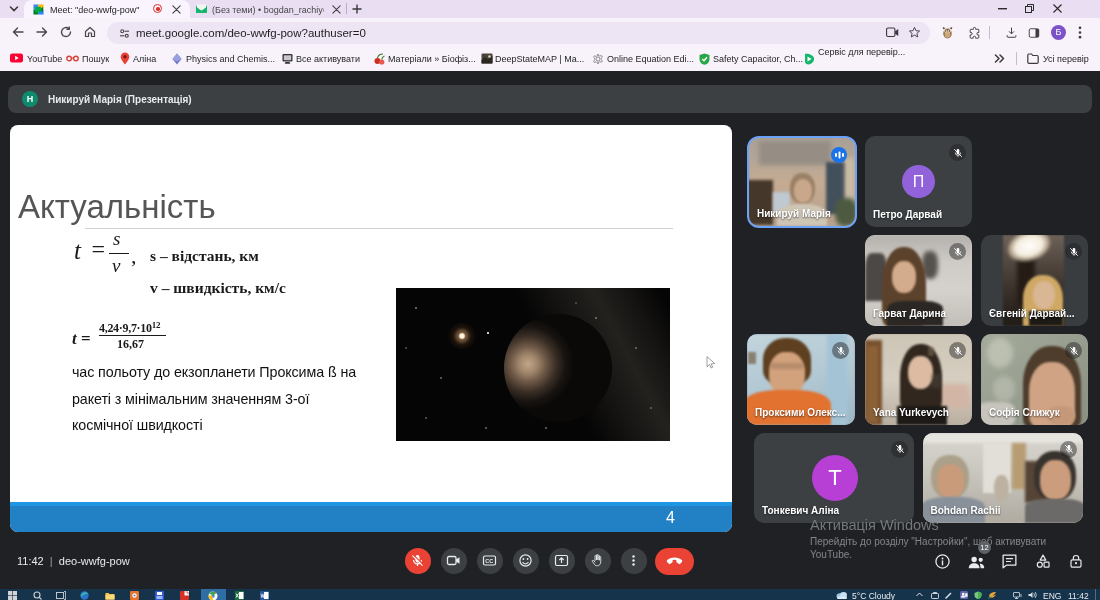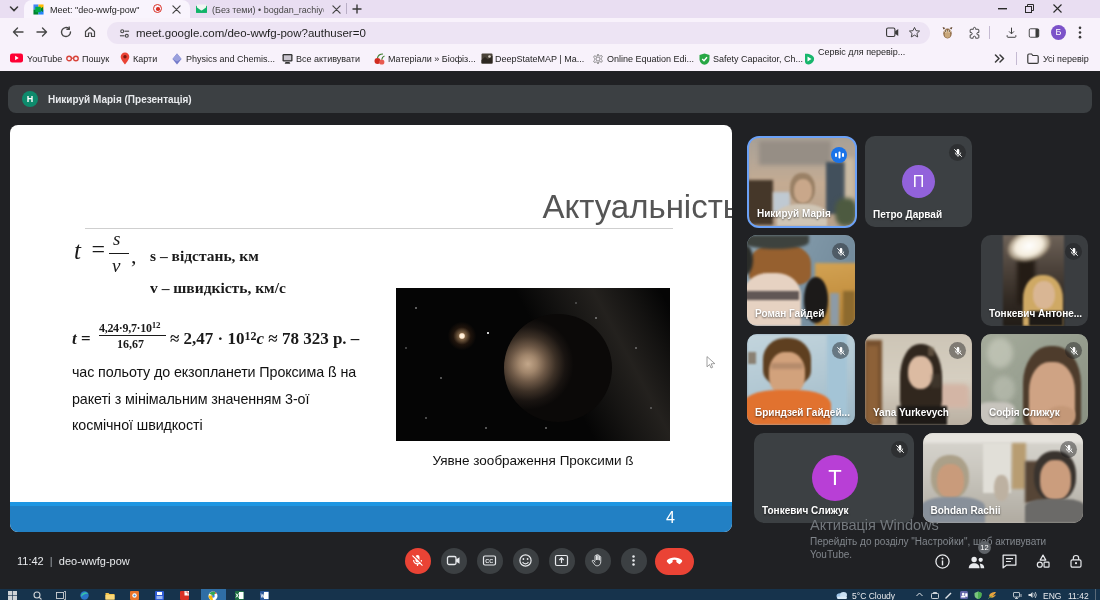--- a/index.html
+++ b/index.html
@@ -24,21 +24,21 @@
   #meetpage { left:0; top:71px; width:1100px; height:518px; background:#202124; }
   #banner { left:8px; top:14px; width:1084px; height:28px; background:#3c4043; border-radius:8px; }
   #banner .av { left:14px; top:6px; width:16px; height:16px; border-radius:50%;
       background:#0e8a6c; color:#fff; font-size:9px; font-weight:bold;
       text-align:center; line-height:16px; }
   #banner .nm { left:40px; top:8.5px; color:#e8eaed; font-size:10px; font-weight:600; }
 
   
   #slide { left:10px; top:53.5px; width:722px; height:407.5px; background:#fff;
      border-radius:8px; overflow:hidden; color:#1a1a1a; }
-  #slide .title { left:8px; top:63px; width:722px; text-align:right;
+  #slide .title { left:8px; top:63px; width:722px; text-align:left;
       font-size:33px; color:#555; }
   #slide .hr { left:75px; top:103.5px; width:588px; height:1px; background:#cfcfcf; }
   .serif { font-family:"Liberation Serif", serif;font-weight:bold; }
 
   
   .tile { position:absolute; border-radius:10px; background:#3c4043; overflow:hidden; }
   .tname { position:absolute; left:8px; bottom:7px; color:#fff; font-size:10px;
       font-weight:700; white-space:nowrap; text-shadow:0 1px 2px rgba(0,0,0,.6);
       z-index:5; }
   .micoff { position:absolute; top:8px; right:6px; width:17px; height:17px;
@@ -179,21 +179,21 @@
   <svg class="abs" style="left:66px;top:54.5px" width="13" height="7" viewBox="0 0 13 7">
       <circle cx="3.1" cy="3.5" r="2.3" fill="none" stroke="#d8433a" stroke-width="1.4"></circle>
       <circle cx="9.9" cy="3.5" r="2.3" fill="none" stroke="#d8433a" stroke-width="1.4"></circle>
       <path d="M5.4 3.2 H7.6" stroke="#d8433a" stroke-width="1.2"></path>
     </svg>
   <div class="abs tabtext" style="left:82px;top:53.5px">Пошук</div>
   <svg class="abs" style="left:120px;top:52px" width="10" height="13" viewBox="0 0 10 13">
       <path d="M5 0.5 A4.3 4.3 0 0 1 9.3 4.8 C9.3 8 5 12.5 5 12.5 C5 12.5 0.7 8 0.7 4.8 A4.3 4.3 0 0 1 5 0.5 Z" fill="#ea4335"></path>
       <circle cx="5" cy="4.8" r="1.7" fill="#7b1710"></circle>
     </svg>
-  <div class="abs tabtext" style="left:133px;top:53.5px">Карти</div>
+  <div class="abs tabtext" style="left:133px;top:53.5px">Аліна</div>
   <svg class="abs" style="left:172px;top:52.5px" width="10" height="12" viewBox="0 0 10 12">
       <path d="M5 0.5 L9.5 6 L5 11.5 L0.5 6 Z" fill="#7379c9"></path>
       <path d="M5 0.5 L9.5 6 L5 8.4 L0.5 6 Z" fill="#9aa0dd"></path>
     </svg>
   <div class="abs tabtext" style="left:186px;top:53.5px">Physics and Chemis...</div>
   <svg class="abs" style="left:282px;top:53px" width="11" height="11" viewBox="0 0 11 11">
       <rect x="0.5" y="1" width="10" height="7.5" rx="1.2" fill="#333"></rect>
       <rect x="1.8" y="2.3" width="7.4" height="4.9" fill="#c9c4ce"></rect>
       <path d="M3.5 9 H7.5 L8.3 10.8 H2.7 Z" fill="#333"></path>
     </svg>
@@ -249,21 +249,20 @@
       <div class="abs" style="left:99px;top:128px;width:20px;height:1.5px;background:#1a1a1a"></div>
       <div class="abs serif" style="left:102px;top:130.5px;font-size:19px;font-style:italic;font-weight:500">v</div>
       <div class="abs serif" style="left:121px;top:118.5px;font-size:22px;font-weight:500">,</div>
       <div class="abs serif" style="left:140px;top:122.5px;font-size:15.5px">s – відстань, км</div>
       <div class="abs serif" style="left:140px;top:154.5px;font-size:15.5px">v – швидкість, км/с</div>
 
       <div class="abs serif" style="left:62px;top:204.5px;font-size:17px"><i>t</i> =</div>
       <div class="abs serif" style="left:89px;top:195.5px;font-size:12px;letter-spacing:-0.3px">4,24·9,7·10<span style="font-size:9px;vertical-align:4px">12</span></div>
       <div class="abs" style="left:89px;top:210px;width:67px;height:1.2px;background:#1a1a1a"></div>
       <div class="abs serif" style="left:107px;top:212.5px;font-size:12px">16,67</div>
-      <div class="abs serif" style="left:160px;top:204.5px;font-size:17px">≈ 2,47 · 10<span style="font-size:12px;vertical-align:4px">12</span><i>c</i> ≈ 78 323 р. –</div>
 
       <div class="abs" style="left:62px;top:234.5px;font-size:14.3px;letter-spacing:-0.1px;line-height:26.6px;color:#111;width:300px">час польоту до екзопланети Проксима ß на ракеті з мінімальним значенням 3-ої космічної швидкості</div>
 
       <div class="abs" style="left:386px;top:163.5px;width:274px;height:153px;background:#050505;overflow:hidden">
         <div class="abs" style="left:0;top:0;width:274px;height:153px;background:
           radial-gradient(circle 22px at 66px 48px, rgba(255,248,235,0.95) 0%, rgba(255,200,140,0.5) 14%, rgba(190,110,55,0.14) 40%, transparent 65%),
           radial-gradient(circle 3.5px at 66px 48px, #fff 60%, transparent 100%),
           radial-gradient(circle 1.5px at 92px 45px, rgba(255,255,255,0.8) 50%, transparent 100%),
           linear-gradient(62deg, transparent 56%, rgba(130,120,108,0.14) 68%, rgba(158,145,130,0.2) 78%, rgba(130,120,108,0.12) 88%, transparent 97%)"></div>
         <div class="abs" style="left:108px;top:26px;width:108px;height:108px;border-radius:50%;background:#0b0908"></div>
@@ -274,21 +273,20 @@
           radial-gradient(circle 1px at 45px 90px, #888 50%, transparent 100%),
           radial-gradient(circle 1px at 30px 130px, #777 50%, transparent 100%),
           radial-gradient(circle 1px at 150px 140px, #888 50%, transparent 100%),
           radial-gradient(circle 1px at 200px 30px, #999 50%, transparent 100%),
           radial-gradient(circle 1px at 240px 60px, #888 50%, transparent 100%),
           radial-gradient(circle 1px at 255px 120px, #777 50%, transparent 100%),
           radial-gradient(circle 1px at 180px 15px, #666 50%, transparent 100%),
           radial-gradient(circle 1px at 90px 140px, #888 50%, transparent 100%),
           radial-gradient(circle 1px at 10px 60px, #666 50%, transparent 100%)"></div>
       </div>
-      <div class="abs" style="left:386px;top:328.5px;width:274px;text-align:center;font-size:13.5px;color:#111">Уявне зоображення Проксими ß</div>
 
       <div class="abs" style="left:0;top:377.5px;width:722px;height:30px;background:#2280c4"></div>
       <div class="abs" style="left:0;top:377.5px;width:722px;height:3.5px;background:#1e96e2"></div>
       <div class="abs" style="left:656px;top:384.5px;font-size:16px;color:#fff">4</div>
     </div>
 
     <svg class="abs" style="left:706px;top:285px" width="10" height="14" viewBox="0 0 10 14">
         <path d="M1 0.6 L1 10.8 L3.6 8.5 L5 12 L6.6 11.3 L5.2 7.8 L8.8 7.6 Z" fill="#fff" stroke="#777" stroke-width="0.7"></path>
       </svg>
 
@@ -320,72 +318,67 @@
       <div class="micoff">
           <svg width="10" height="10" viewBox="0 0 12 12">
             <path d="M6 1.2 a1.6 1.6 0 0 1 1.6 1.6 V6 a1.6 1.6 0 0 1 -3.2 0 V2.8 A1.6 1.6 0 0 1 6 1.2 Z" fill="#fff"></path>
             <path d="M2.8 5.5 a3.2 3.2 0 0 0 6.4 0 M6 8.7 V10.5" stroke="#fff" stroke-width="1" fill="none"></path>
             <path d="M1.5 1.5 L10.5 10.5" stroke="#fff" stroke-width="1.1"></path>
           </svg>
         </div>
     </div>
 
 
-    <div class="tile" style="left:747px;top:164px;width:108px;height:91px;background:#7e96a6">
-      <div class="abs" style="left:0;top:0;width:108px;height:91px;filter:blur(1px);background:
-        linear-gradient(115deg,#8fa5b3 0%,#7e96a6 45%,#6d8495 100%)"></div>
-      <div class="abs" style="left:68px;top:28px;width:42px;height:63px;filter:blur(1.5px);background:
-        linear-gradient(170deg,#d2a253 0%,#c89545 40%,#b07f35 100%)"></div>
-      <div class="abs" style="left:83px;top:58px;width:9px;height:33px;filter:blur(1.5px);background:#8d9ba6"></div>
-      <div class="abs" style="left:96px;top:56px;width:12px;height:35px;filter:blur(1.5px);background:#8d6a2e"></div>
-      <div class="abs" style="left:2px;top:8px;width:62px;height:42px;border-radius:48% 48% 24% 24%;background:#96602f;filter:blur(1.2px)"></div>
-      <div class="abs" style="left:-4px;top:0px;width:66px;height:14px;border-radius:0 0 50% 50%;background:#3d423e;filter:blur(1.5px)"></div>
-      <div class="abs" style="left:-10px;top:10px;width:16px;height:30px;border-radius:48%;background:#2a2c29;filter:blur(1.5px)"></div>
-      <div class="abs" style="left:-4px;top:38px;width:58px;height:53px;border-radius:42% 42% 0 0;background:#e6d2c2;filter:blur(1px)"></div>
-      <div class="abs" style="left:-2px;top:56px;width:54px;height:9px;background:rgba(52,45,48,0.75);filter:blur(0.8px)"></div>
-      <div class="abs" style="left:57px;top:42px;width:24px;height:46px;border-radius:48%;background:#1c1a19;filter:blur(1.2px)"></div>
-      <div class="tname">Роман Гайдей</div>
-      <div class="micoff">
-          <svg width="10" height="10" viewBox="0 0 12 12">
-            <path d="M6 1.2 a1.6 1.6 0 0 1 1.6 1.6 V6 a1.6 1.6 0 0 1 -3.2 0 V2.8 A1.6 1.6 0 0 1 6 1.2 Z" fill="#fff"></path>
-            <path d="M2.8 5.5 a3.2 3.2 0 0 0 6.4 0 M6 8.7 V10.5" stroke="#fff" stroke-width="1" fill="none"></path>
-            <path d="M1.5 1.5 L10.5 10.5" stroke="#fff" stroke-width="1.1"></path>
-          </svg>
-        </div>
-    </div>
-
+
+    <div class="tile" style="left:865px;top:164px;width:107px;height:91px;background:#cdcac5">
+      <div class="abs" style="left:0;top:0;width:107px;height:91px;filter:blur(1px);background:
+        linear-gradient(180deg,#b4b1ac 0%,#cfccc7 30%,#d5d2cd 60%,#c2bfb9 100%)"></div>
+      <div class="abs" style="left:0;top:18px;width:22px;height:48px;border-radius:30% 30% 0 0;background:#4b4845;filter:blur(1.8px)"></div>
+      <div class="abs" style="left:57px;top:16px;width:16px;height:28px;border-radius:40%;background:#55524e;filter:blur(2px)"></div>
+      <div class="abs" style="left:17px;top:12px;width:44px;height:79px;border-radius:46% 46% 12% 12%;background:#5c422b;filter:blur(1.2px)"></div>
+      <div class="abs" style="left:27px;top:26px;width:24px;height:32px;border-radius:46%;background:#d3ab8d;filter:blur(1px)"></div>
+      <div class="abs" style="left:22px;top:66px;width:56px;height:25px;border-radius:30% 30% 0 0;background:#2b2724;filter:blur(1.2px)"></div>
+      <div class="tname">Гарват Дарина</div>
+      <div class="micoff">
+          <svg width="10" height="10" viewBox="0 0 12 12">
+            <path d="M6 1.2 a1.6 1.6 0 0 1 1.6 1.6 V6 a1.6 1.6 0 0 1 -3.2 0 V2.8 A1.6 1.6 0 0 1 6 1.2 Z" fill="#fff"></path>
+            <path d="M2.8 5.5 a3.2 3.2 0 0 0 6.4 0 M6 8.7 V10.5" stroke="#fff" stroke-width="1" fill="none"></path>
+            <path d="M1.5 1.5 L10.5 10.5" stroke="#fff" stroke-width="1.1"></path>
+          </svg>
+        </div>
+    </div>
 
     <div class="tile" style="left:981px;top:164px;width:107px;height:91px;background:#3a3d40">
       <div class="abs" style="left:22px;top:0;width:61px;height:91px;filter:blur(1px);background:
         linear-gradient(180deg,#6e6258 0%,#4e443c 35%,#332b24 70%,#211c17 100%)"></div>
       <div class="abs" style="left:36px;top:20px;width:18px;height:50px;filter:blur(2px);background:#241c15"></div>
       <div class="abs" style="left:26px;top:-4px;width:44px;height:30px;border-radius:50%;background:radial-gradient(ellipse at center, #ffffff 0%, #f4ecdc 45%, rgba(190,170,135,0.5) 70%, transparent 100%);filter:blur(1.5px);transform:rotate(-18deg)"></div>
       <div class="abs" style="left:42px;top:40px;width:40px;height:51px;border-radius:46% 46% 0 0;background:#cfa964;filter:blur(1.2px)"></div>
       <div class="abs" style="left:52px;top:46px;width:22px;height:28px;border-radius:46%;background:#d9b694;filter:blur(1px)"></div>
       <div class="abs" style="left:48px;top:76px;width:34px;height:15px;background:#1e1a16;filter:blur(1.2px)"></div>
-      <div class="tname">Тонкевич Антоне...</div>
+      <div class="tname">Євгеній Дарвай...</div>
       <div class="micoff">
           <svg width="10" height="10" viewBox="0 0 12 12">
             <path d="M6 1.2 a1.6 1.6 0 0 1 1.6 1.6 V6 a1.6 1.6 0 0 1 -3.2 0 V2.8 A1.6 1.6 0 0 1 6 1.2 Z" fill="#fff"></path>
             <path d="M2.8 5.5 a3.2 3.2 0 0 0 6.4 0 M6 8.7 V10.5" stroke="#fff" stroke-width="1" fill="none"></path>
             <path d="M1.5 1.5 L10.5 10.5" stroke="#fff" stroke-width="1.1"></path>
           </svg>
         </div>
     </div>
 
     <div class="tile" style="left:747px;top:263px;width:108px;height:91px;background:#8ba0b0">
       <div class="abs" style="left:0;top:0;width:108px;height:91px;filter:blur(1px);background:
         linear-gradient(165deg,#c3d5dd 0%,#b2c8d3 50%,#9db7c5 100%)"></div>
       <div class="abs" style="left:80px;top:0;width:20px;height:91px;filter:blur(1.8px);background:#a4c4d6"></div>
       <div class="abs" style="left:1px;top:18px;width:8px;height:12px;filter:blur(1px);background:#8a8072"></div>
       <div class="abs" style="left:16px;top:4px;width:48px;height:46px;border-radius:46% 46% 30% 30%;background:#5e3f20;filter:blur(1.2px)"></div>
       <div class="abs" style="left:22px;top:18px;width:36px;height:44px;border-radius:44%;background:#d2a27c;filter:blur(1px)"></div>
       <div class="abs" style="left:24px;top:29px;width:32px;height:6px;background:rgba(80,60,50,0.22);filter:blur(1.8px)"></div>
       <div class="abs" style="left:-4px;top:56px;width:88px;height:35px;border-radius:40% 40% 0 0;background:#e1722f;filter:blur(1.2px)"></div>
-      <div class="tname">Бриндзей Гайдей...</div>
+      <div class="tname">Проксими Олекс...</div>
       <div class="micoff">
           <svg width="10" height="10" viewBox="0 0 12 12">
             <path d="M6 1.2 a1.6 1.6 0 0 1 1.6 1.6 V6 a1.6 1.6 0 0 1 -3.2 0 V2.8 A1.6 1.6 0 0 1 6 1.2 Z" fill="#fff"></path>
             <path d="M2.8 5.5 a3.2 3.2 0 0 0 6.4 0 M6 8.7 V10.5" stroke="#fff" stroke-width="1" fill="none"></path>
             <path d="M1.5 1.5 L10.5 10.5" stroke="#fff" stroke-width="1.1"></path>
           </svg>
         </div>
     </div>
 
     <div class="tile" style="left:865px;top:263px;width:107px;height:91px;background:#b4a79c">
@@ -424,21 +417,21 @@
           <svg width="10" height="10" viewBox="0 0 12 12">
             <path d="M6 1.2 a1.6 1.6 0 0 1 1.6 1.6 V6 a1.6 1.6 0 0 1 -3.2 0 V2.8 A1.6 1.6 0 0 1 6 1.2 Z" fill="#fff"></path>
             <path d="M2.8 5.5 a3.2 3.2 0 0 0 6.4 0 M6 8.7 V10.5" stroke="#fff" stroke-width="1" fill="none"></path>
             <path d="M1.5 1.5 L10.5 10.5" stroke="#fff" stroke-width="1.1"></path>
           </svg>
         </div>
     </div>
 
     <div class="tile" style="left:754px;top:361.5px;width:160px;height:90px">
       <div class="abs" style="left:58px;top:22px;width:46px;height:46px;border-radius:50%;background:#b83fd6;color:#fff;font-size:22px;text-align:center;line-height:46px">Т</div>
-      <div class="tname">Тонкевич Слижук</div>
+      <div class="tname">Тонкевич Аліна</div>
       <div class="micoff">
           <svg width="10" height="10" viewBox="0 0 12 12">
             <path d="M6 1.2 a1.6 1.6 0 0 1 1.6 1.6 V6 a1.6 1.6 0 0 1 -3.2 0 V2.8 A1.6 1.6 0 0 1 6 1.2 Z" fill="#fff"></path>
             <path d="M2.8 5.5 a3.2 3.2 0 0 0 6.4 0 M6 8.7 V10.5" stroke="#fff" stroke-width="1" fill="none"></path>
             <path d="M1.5 1.5 L10.5 10.5" stroke="#fff" stroke-width="1.1"></path>
           </svg>
         </div>
     </div>
 
     <div class="tile" style="left:922.5px;top:361.5px;width:160.5px;height:90px;background:#c7c4bc">

